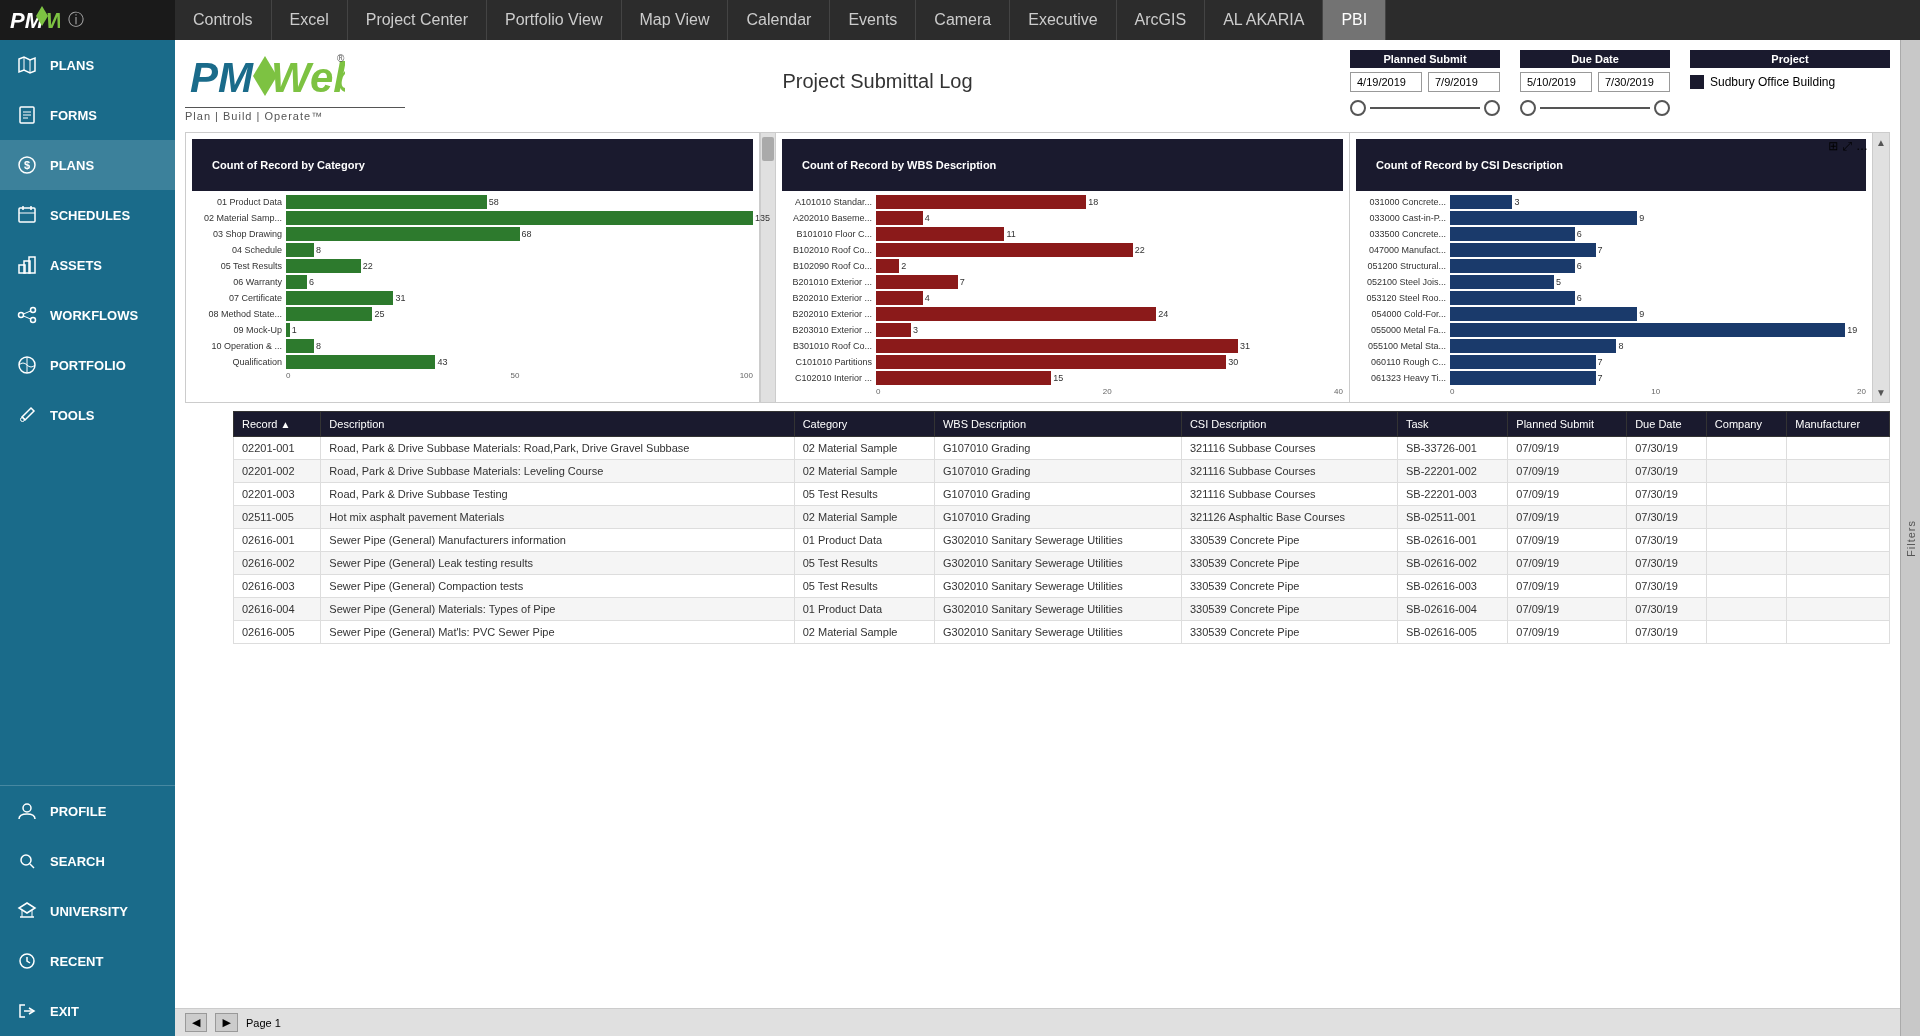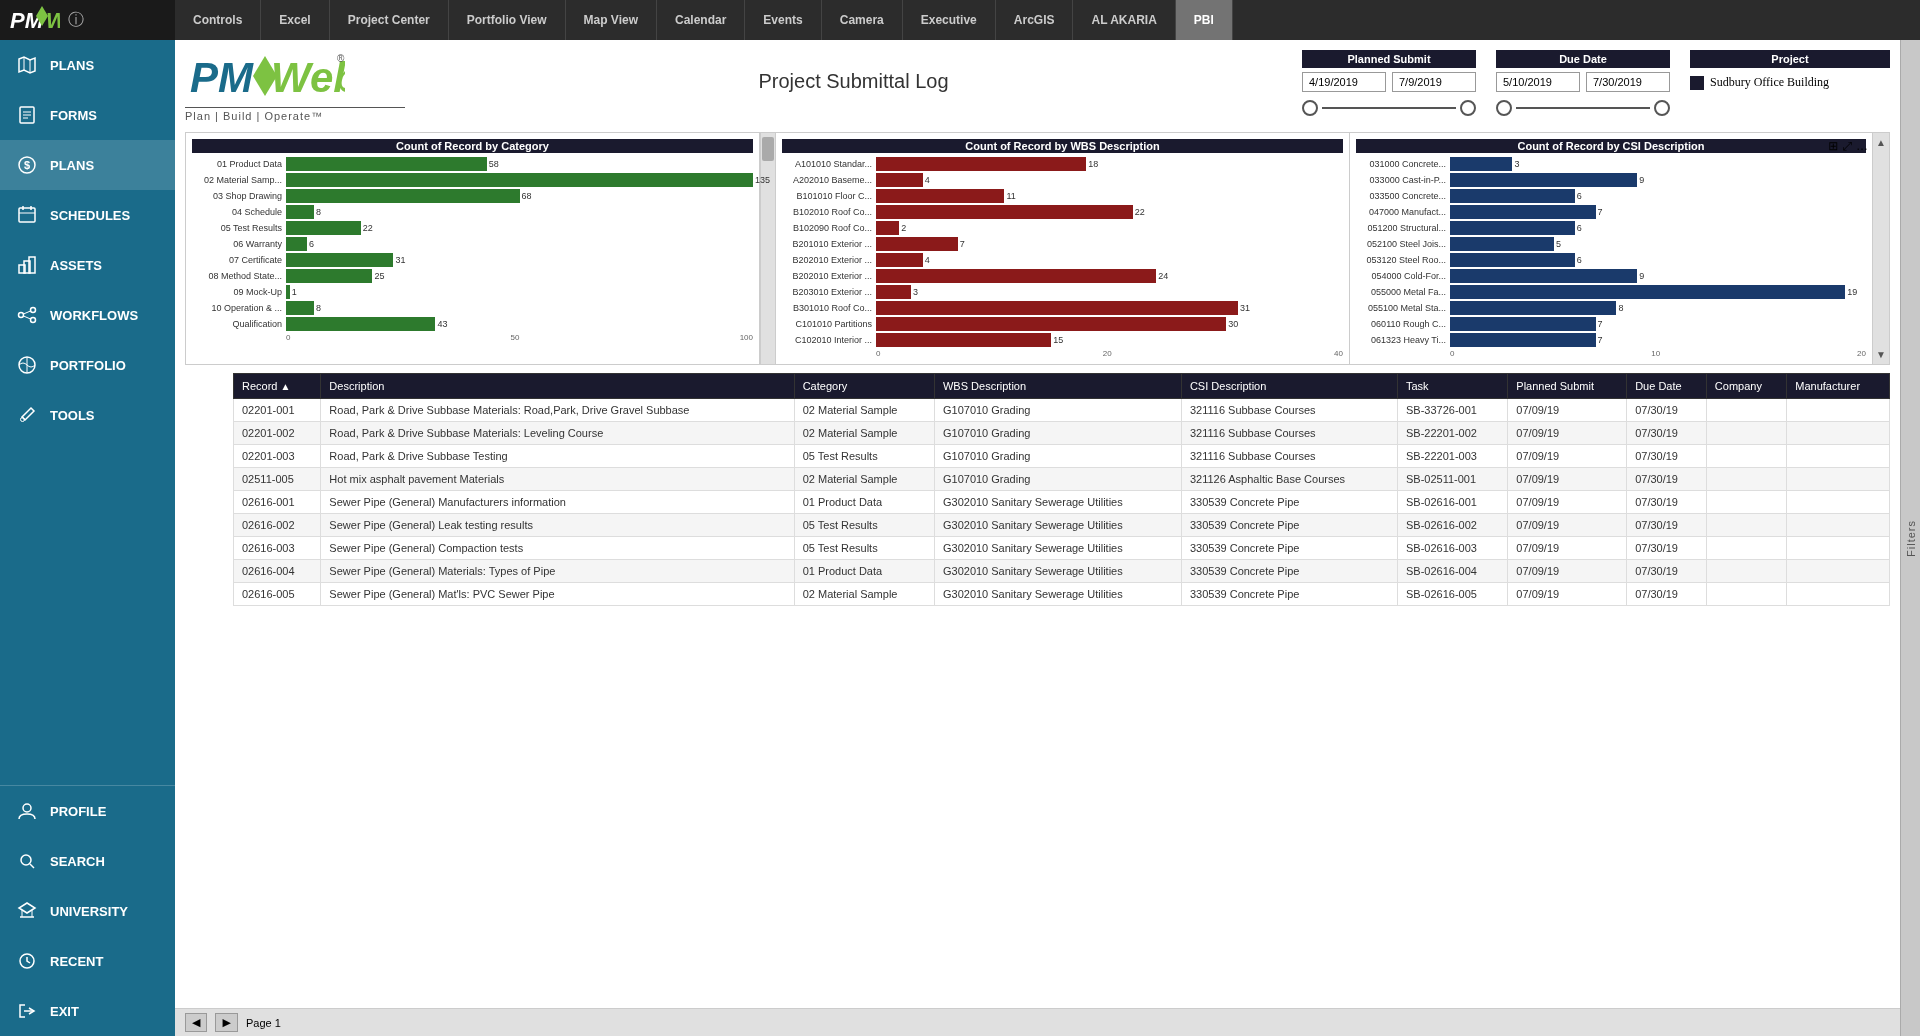--- a/index.html
+++ b/index.html
@@ -2,21 +2,21 @@
 <html><head>
   <meta charset="utf-8">
   <style>
     * { box-sizing: border-box; margin: 0; padding: 0; }
     body { font-family: Arial, sans-serif; font-size: 12px; background: #e8e8e8; display: flex; flex-direction: column; height: 1036px; overflow: hidden; }
 
     
     .top-nav { background: #2c2c2c; height: 40px; display: flex; align-items: center; color: white; flex-shrink: 0; }
     .top-nav .logo-area { width: 175px; display: flex; align-items: center; padding-left: 10px; gap: 8px; background: #1a1a1a; height: 100%; }
     .top-nav .nav-items { display: flex; gap: 0; height: 100%; }
-    .top-nav .nav-item { padding: 0 18px; display: flex; align-items: center; color: #ccc; font-size: 12px; border-right: 1px solid #444; cursor: pointer; font-weight: bold; }
+    .top-nav .nav-item { padding: 0 18px; display: flex; align-items: center; color: #ccc; font-size: 16px; border-right: 1px solid #444; cursor: pointer; }
 
     
     .main-layout { display: flex; flex: 1; overflow: hidden; }
 
     
     .sidebar { width: 175px; background: #1a6b8a; display: flex; flex-direction: column; flex-shrink: 0; }
     .sidebar-item { display: flex; align-items: center; gap: 12px; padding: 14px 16px; color: white; cursor: pointer; font-size: 13px; font-weight: bold; }
     .sidebar-item.active { background: rgba(255,255,255,0.15); }
     .sidebar-icon { width: 22px; height: 22px; display: flex; align-items: center; justify-content: center; flex-shrink: 0; }
     .sidebar-bottom { margin-top: auto; border-top: 1px solid rgba(255,255,255,0.2); }
@@ -29,33 +29,33 @@
 
     
     .report-header { display: flex; align-items: flex-start; margin-bottom: 10px; gap: 20px; }
     .report-logo-section { width: 220px; flex-shrink: 0; }
     .report-title-section { flex: 1; text-align: center; }
     .report-title { font-size: 20px; color: #333; font-weight: normal; margin-top: 20px; }
     .date-controls { display: flex; gap: 20px; align-items: flex-start; }
     .date-group { display: flex; flex-direction: column; gap: 4px; }
     .date-group-label { background: #1a1a2e; color: white; padding: 3px 8px; font-size: 11px; font-weight: bold; text-align: center; }
     .date-fields { display: flex; gap: 6px; }
-    .date-field { border: 1px solid #999; padding: 3px 6px; font-size: 11px; background: white; width: 84px; }
+    .date-field { border: 1px solid #999; padding: 3px 6px; font-size: 11px; background: white; width: 72px; }
     .date-slider { display: flex; align-items: center; gap: 4px; margin-top: 4px; }
     .slider-circle { width: 16px; height: 16px; border-radius: 50%; border: 2px solid #555; background: white; }
     .slider-line { flex: 1; height: 2px; background: #555; }
     .project-group { display: flex; flex-direction: column; gap: 4px; min-width: 200px; }
-    .project-value { display: flex; align-items: center; gap: 6px; font-size: 12px; padding: 3px 0; font-family: Liberation Serif, serif; }
+    .project-value { display: flex; align-items: center; gap: 6px; font-size: 12px; padding: 3px 0; }
     .project-box { width: 14px; height: 14px; background: #1a1a2e; flex-shrink: 0; }
 
     
     .charts-row { display: flex; gap: 0; border: 1px solid #ccc; margin-bottom: 8px; }
     .chart-panel { flex: 1; padding: 6px; border-right: 1px solid #ccc; position: relative; }
     .chart-panel:last-child { border-right: none; }
-    .chart-title { text-align: center; background: #1a1a2e; color: white; padding: 1px; font-size: 11px; font-weight: bold; margin-bottom: 4px; }
+    .chart-title { background: #1a1a2e; color: white; padding: 20px; font-size: 11px; font-weight: bold; margin-bottom: 4px; }
     .bar-chart { display: flex; flex-direction: column; gap: 2px; }
     .bar-row { display: flex; align-items: center; gap: 4px; }
     .bar-label { font-size: 9px; color: #333; text-align: right; width: 90px; flex-shrink: 0; white-space: nowrap; overflow: hidden; text-overflow: ellipsis; }
     .bar-container { flex: 1; height: 14px; position: relative; }
     .bar-fill { height: 100%; position: absolute; left: 0; top: 0; }
     .bar-value { font-size: 9px; color: #333; position: absolute; right: -20px; top: 50%; transform: translateY(-50%); white-space: nowrap; }
     .chart-axis { display: flex; justify-content: space-between; margin-top: 2px; font-size: 8px; color: #666; padding-left: 94px; }
 
     
     .data-table-section { flex-shrink: 0; padding-left: 48px; }

